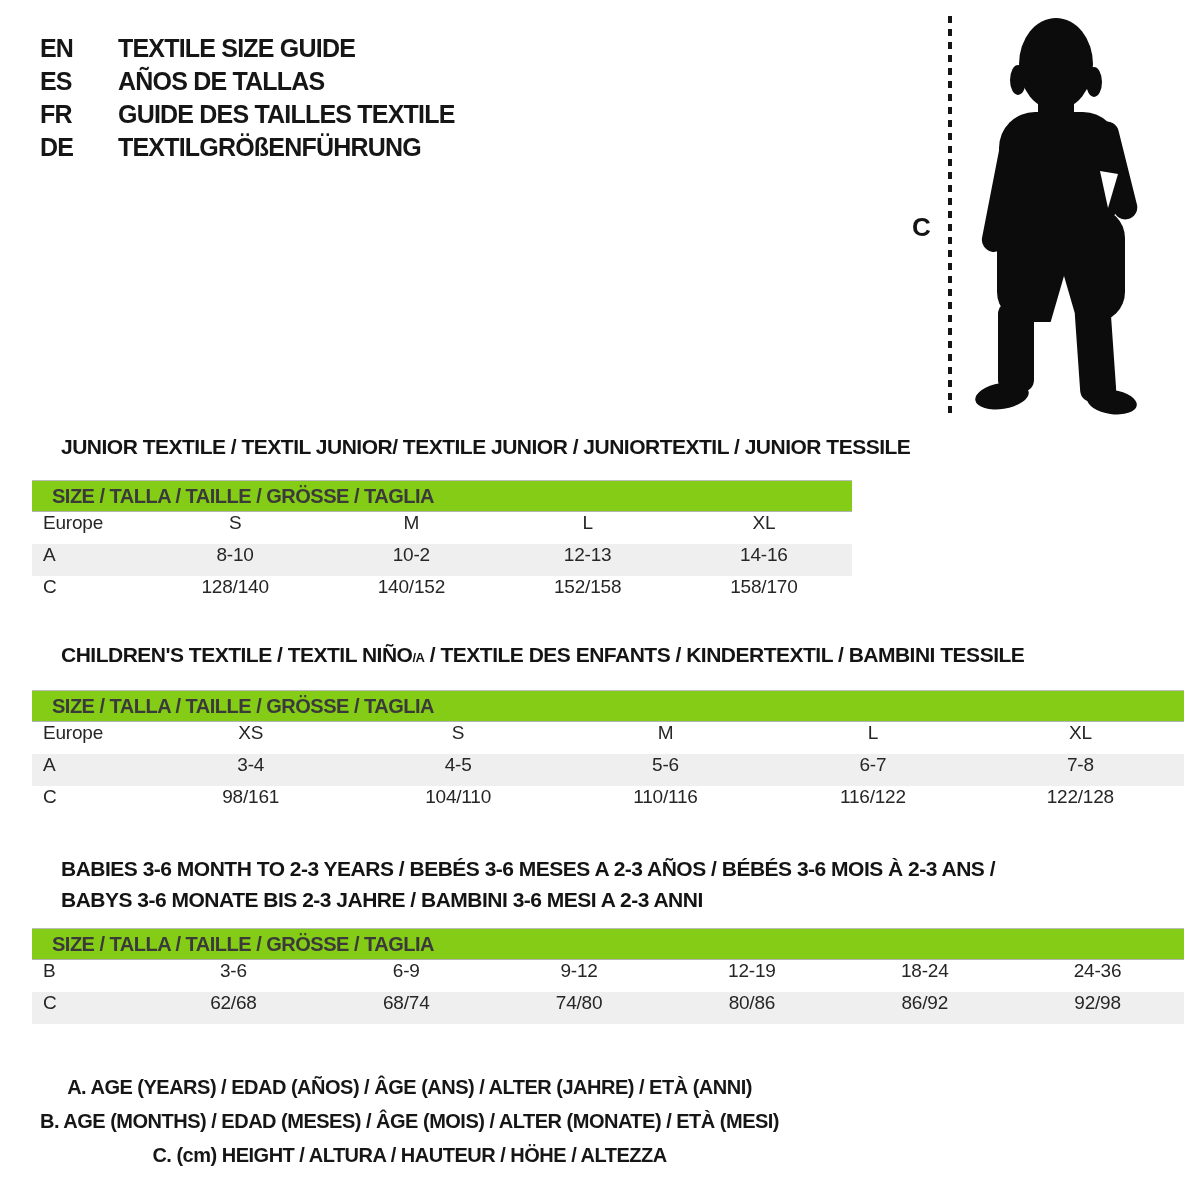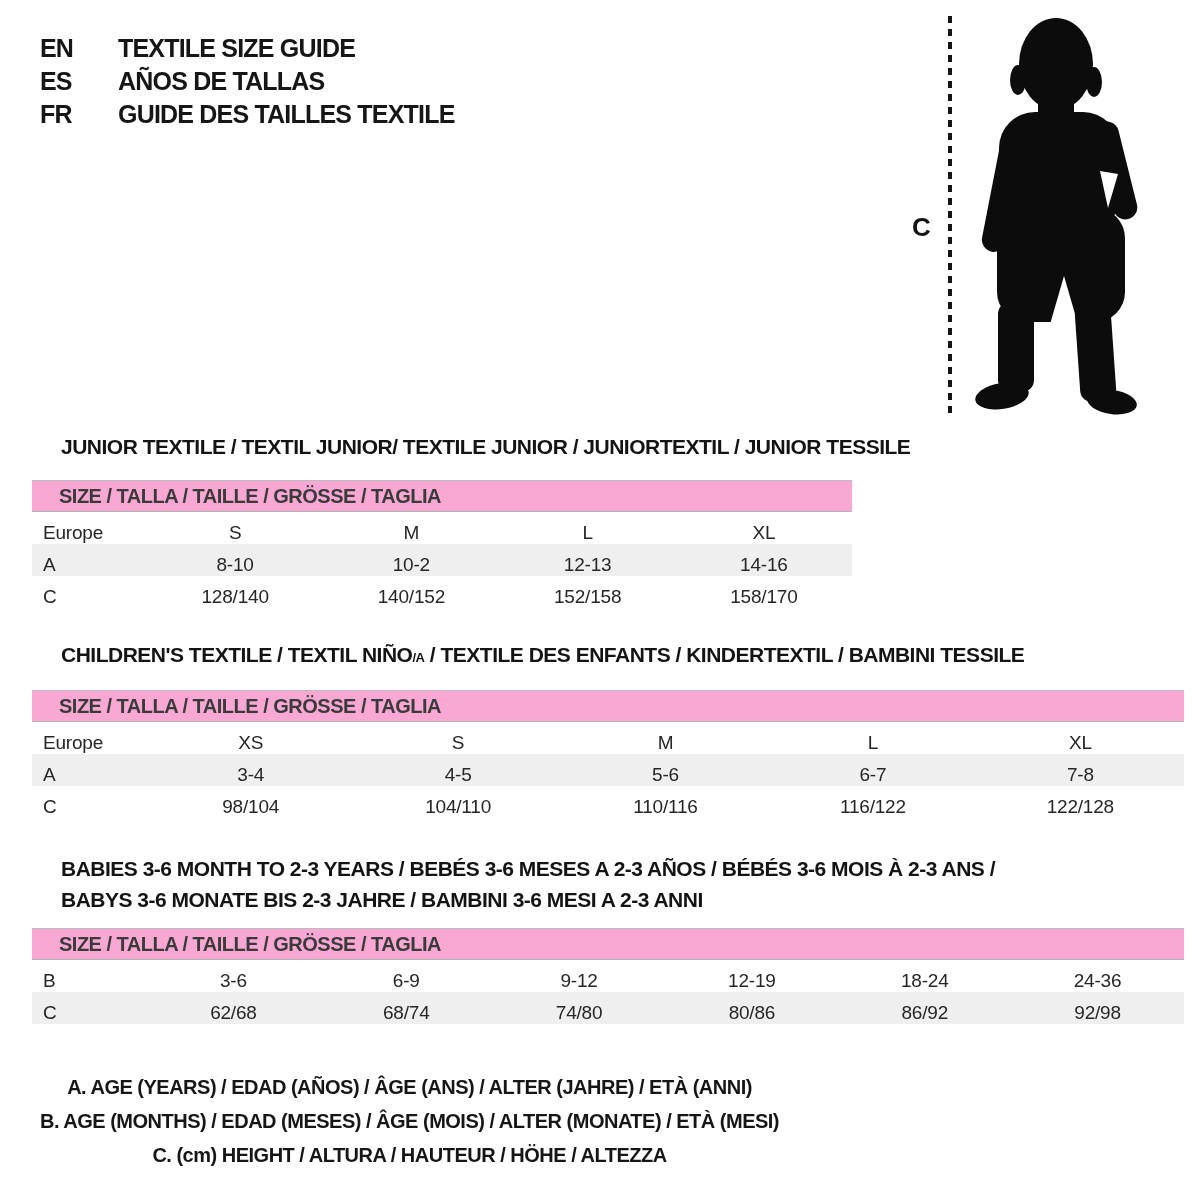--- a/index.html
+++ b/index.html
@@ -27,26 +27,26 @@
   .figure-svg { position:absolute; left:966px; top:16px; }
   
   .section-heading {
     position:absolute; left:61px; font-size:21px; font-weight:bold;
     letter-spacing:-0.5px; color:#141414; white-space:nowrap; line-height:22px;
   }
   .section-heading .sub-small { font-size:13px; }
   
   .size-table { position:absolute; left:32px; }
   .size-header-bar {
-    height:32px; box-sizing:border-box; background:#f9a8d4;
+    height:32px; box-sizing:border-box; background:#84cc16;
     border-top:1px solid #bcbcbc; border-bottom:1px solid #b3b3b3;
     font-weight:bold; font-size:20px; letter-spacing:-0.5px; color:#3a3a3a;
-    line-height:30px; padding-left:27px; white-space:nowrap; overflow:hidden;
+    line-height:30px; padding-left:20px; white-space:nowrap; overflow:hidden;
   }
-  .t-row { display:flex; height:32px; align-items:flex-end; font-size:19px; color:#262626; letter-spacing:-0.2px; }
+  .t-row { display:flex; height:32px; align-items:flex-start; font-size:19px; color:#262626; letter-spacing:-0.2px; }
   .t-row.stripe { background:#efefef; }
   .t-row .lbl { width:104px; padding-left:11px; flex:0 0 auto; }
   .t-row .cell { flex:1 1 0; text-align:center; }
   
   .legend { position:absolute; left:40px; top:1076px; }
   .legend-line {
     height:34px; font-size:20px; font-weight:bold; letter-spacing:-0.5px;
     color:#161616; white-space:nowrap;text-align:center;
   }
 </style>
@@ -60,20 +60,24 @@
       <span class="lang-code">EN</span>
       <span class="lang-label">TEXTILE SIZE GUIDE</span>
     </div>
     <div class="lang-row">
       <span class="lang-code">ES</span>
       <span class="lang-label">AÑOS DE TALLAS</span>
     </div>
     <div class="lang-row">
       <span class="lang-code">FR</span>
       <span class="lang-label">GUIDE DES TAILLES TEXTILE</span>
+    </div>
+    <div class="lang-row">
+      <span class="lang-code">DE</span>
+      <span class="lang-label">TEXTILGRÖßENFÜHRUNG</span>
     </div>
   </div>
 
   <div class="measure-line"></div>
   <div class="measure-label">C</div>
   <svg class="figure-svg" width="172" height="402" viewBox="0 0 172 402" xmlns="http://www.w3.org/2000/svg">
     <g fill="#0c0c0c">
       <ellipse cx="90" cy="48" rx="37" ry="46"></ellipse>
       <ellipse cx="52" cy="64" rx="8" ry="15"></ellipse>
       <ellipse cx="128" cy="66" rx="8" ry="15"></ellipse>
@@ -137,21 +141,21 @@
     <div class="t-row stripe">
       <span class="lbl">A</span>
       <span class="cell">3-4</span>
       <span class="cell">4-5</span>
       <span class="cell">5-6</span>
       <span class="cell">6-7</span>
       <span class="cell">7-8</span>
     </div>
     <div class="t-row">
       <span class="lbl">C</span>
-      <span class="cell">98/104</span>
+      <span class="cell">98/161</span>
       <span class="cell">104/110</span>
       <span class="cell">110/116</span>
       <span class="cell">116/122</span>
       <span class="cell">122/128</span>
     </div>
   </div>
 
   <div class="section-heading" style="top:853px; line-height:31px;">
     <div>BABIES 3-6 MONTH TO 2-3 YEARS / BEBÉS 3-6 MESES A 2-3 AÑOS / BÉBÉS 3-6 MOIS À 2-3 ANS /</div>
     <div>BABYS 3-6 MONATE BIS 2-3 JAHRE / BAMBINI 3-6 MESI A 2-3 ANNI</div>

